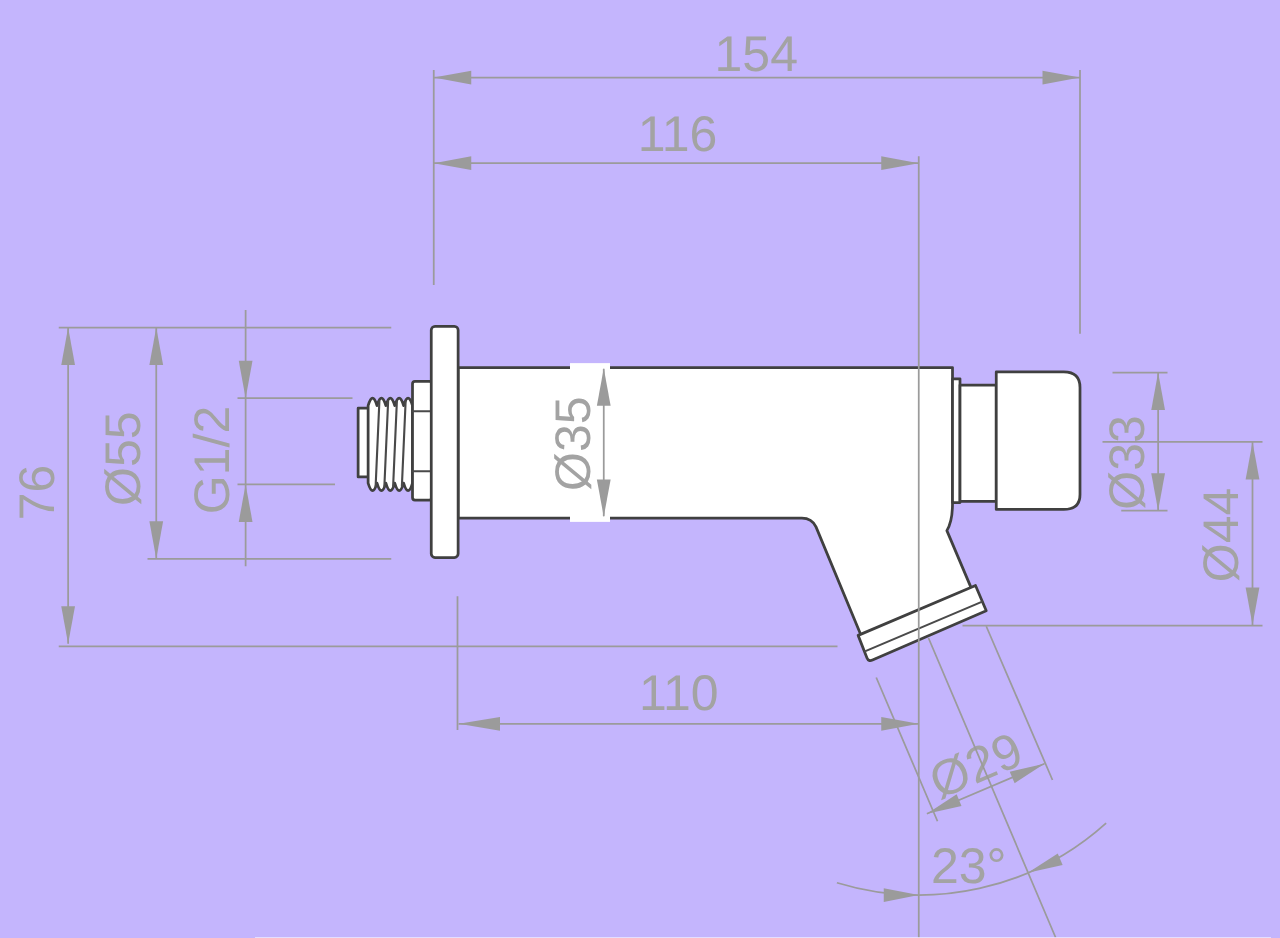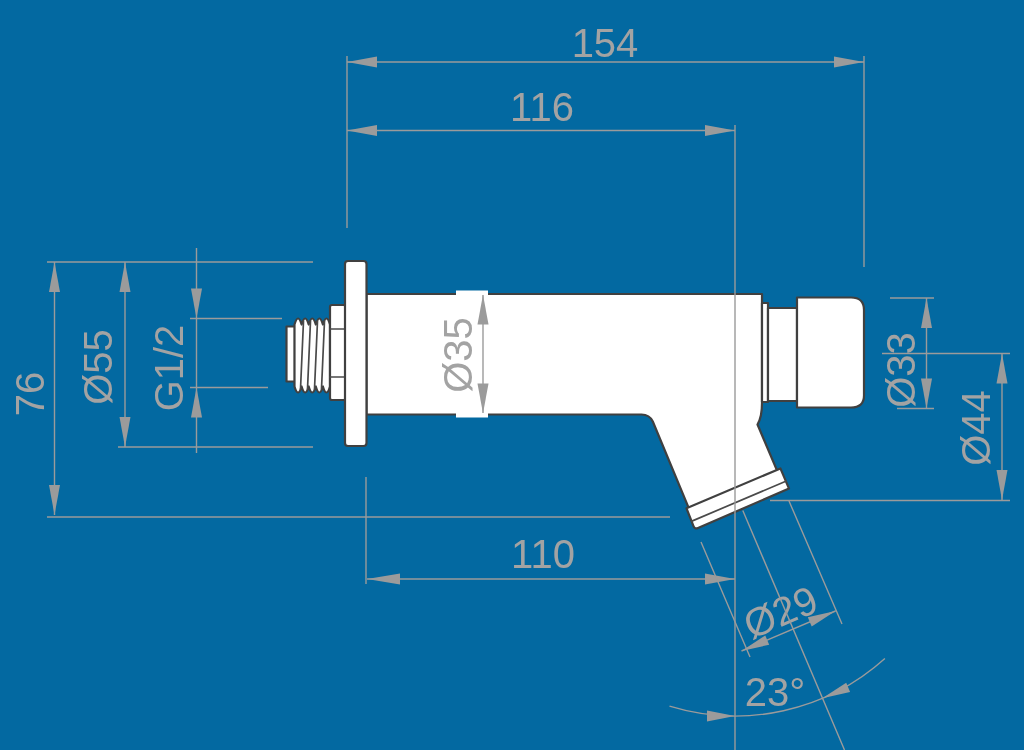--- a/index.html
+++ b/index.html
@@ -1,16 +1,16 @@
 <!DOCTYPE html>
 <html><head>
 <meta charset="utf-8">
 <style>
   html,body{margin:0;padding:0;background:#fff;}
-  .stage{position:relative;width:1024px;height:750px;background:#0369a1;overflow:hidden;
+  .stage{position:relative;width:1024px;height:750px;background:#c4b5fd;overflow:hidden;
          font-family:"Liberation Sans",sans-serif;}
   svg{display:block;}
   
   .part{stroke:#404040;stroke-width:2.2;fill:#ffffff;stroke-linejoin:round;stroke-linecap:round;}
   .pline{stroke:#4a4a4a;stroke-width:1.7;fill:none;stroke-linecap:round;}
   
   .dim path{stroke:#9b9b9b;stroke-width:1.4;fill:none;}
   .dim polygon{fill:#9b9b9b;stroke:none;}
   .dim text{fill:#a3a3a3;font-family:"Liberation Sans",sans-serif;font-size:40px;
             text-anchor:middle;}

